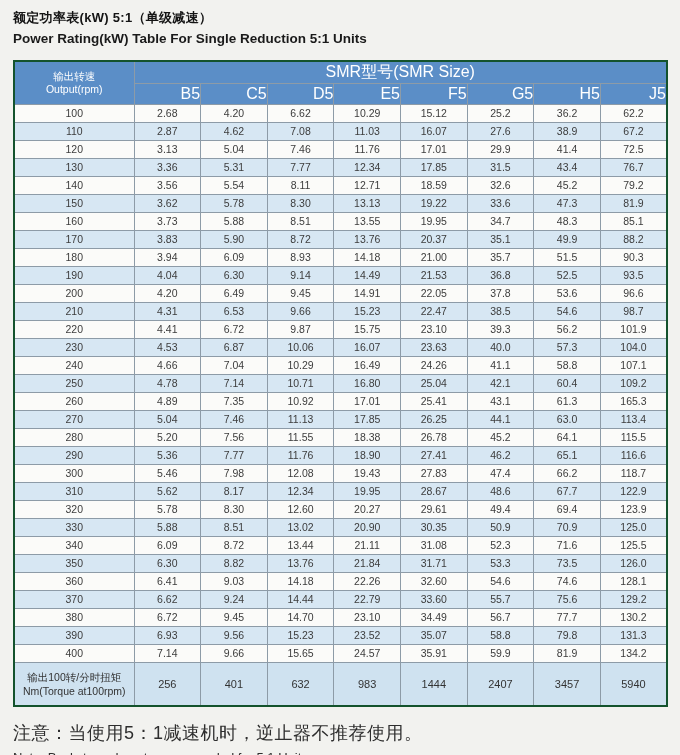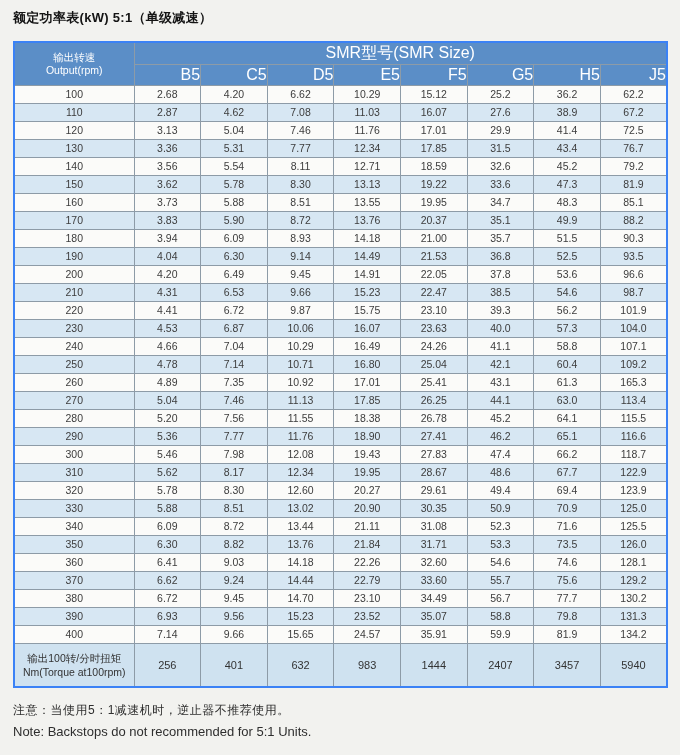--- a/index.html
+++ b/index.html
@@ -27,21 +27,21 @@
     font-weight: bold;
     color: #1a1a1a;
     margin-top: 4px;
   }
   table.power {
     border-collapse: collapse;
     table-layout: fixed;
     width: 655px;
     margin-top: 14px;
     background: #fbfbf9;
-    border: 2px solid #3b82f6;
+    border: 2px solid #14532d;
   }
   table.power th, table.power td {
     border: 1px solid #8d9ba7;
     text-align: center;
     vertical-align: middle;
     padding: 0;
     overflow: hidden;
     white-space: nowrap;
   }
   thead th {
@@ -73,33 +73,34 @@
   }
   tfoot td.torque-label {
     font-size: 10.5px;
     line-height: 14px;
   }
   .notes {
     margin-top: 14px;
     color: #2e2e2e;
   }
   .note-zh {
-    font-size: 12px;
+    font-size: 18px;
     letter-spacing: 0.5px;
   }
   .note-en {
     font-size: 13px;
     margin-top: 5px;
   }
 </style>
 </head>
 <body>
 
 <div class="page">
   <div class="title-zh">额定功率表(kW) 5:1（单级减速）</div>
+  <div class="title-en">Power Rating(kW) Table For Single Reduction 5:1 Units</div>
 
   <table class="power">
     <colgroup>
       <col style="width:120px">
       <col span="8">
     </colgroup>
     <thead>
       <tr class="group-row">
         <th rowspan="2" class="rpm-head">
           <span>输出转速</span><br>

